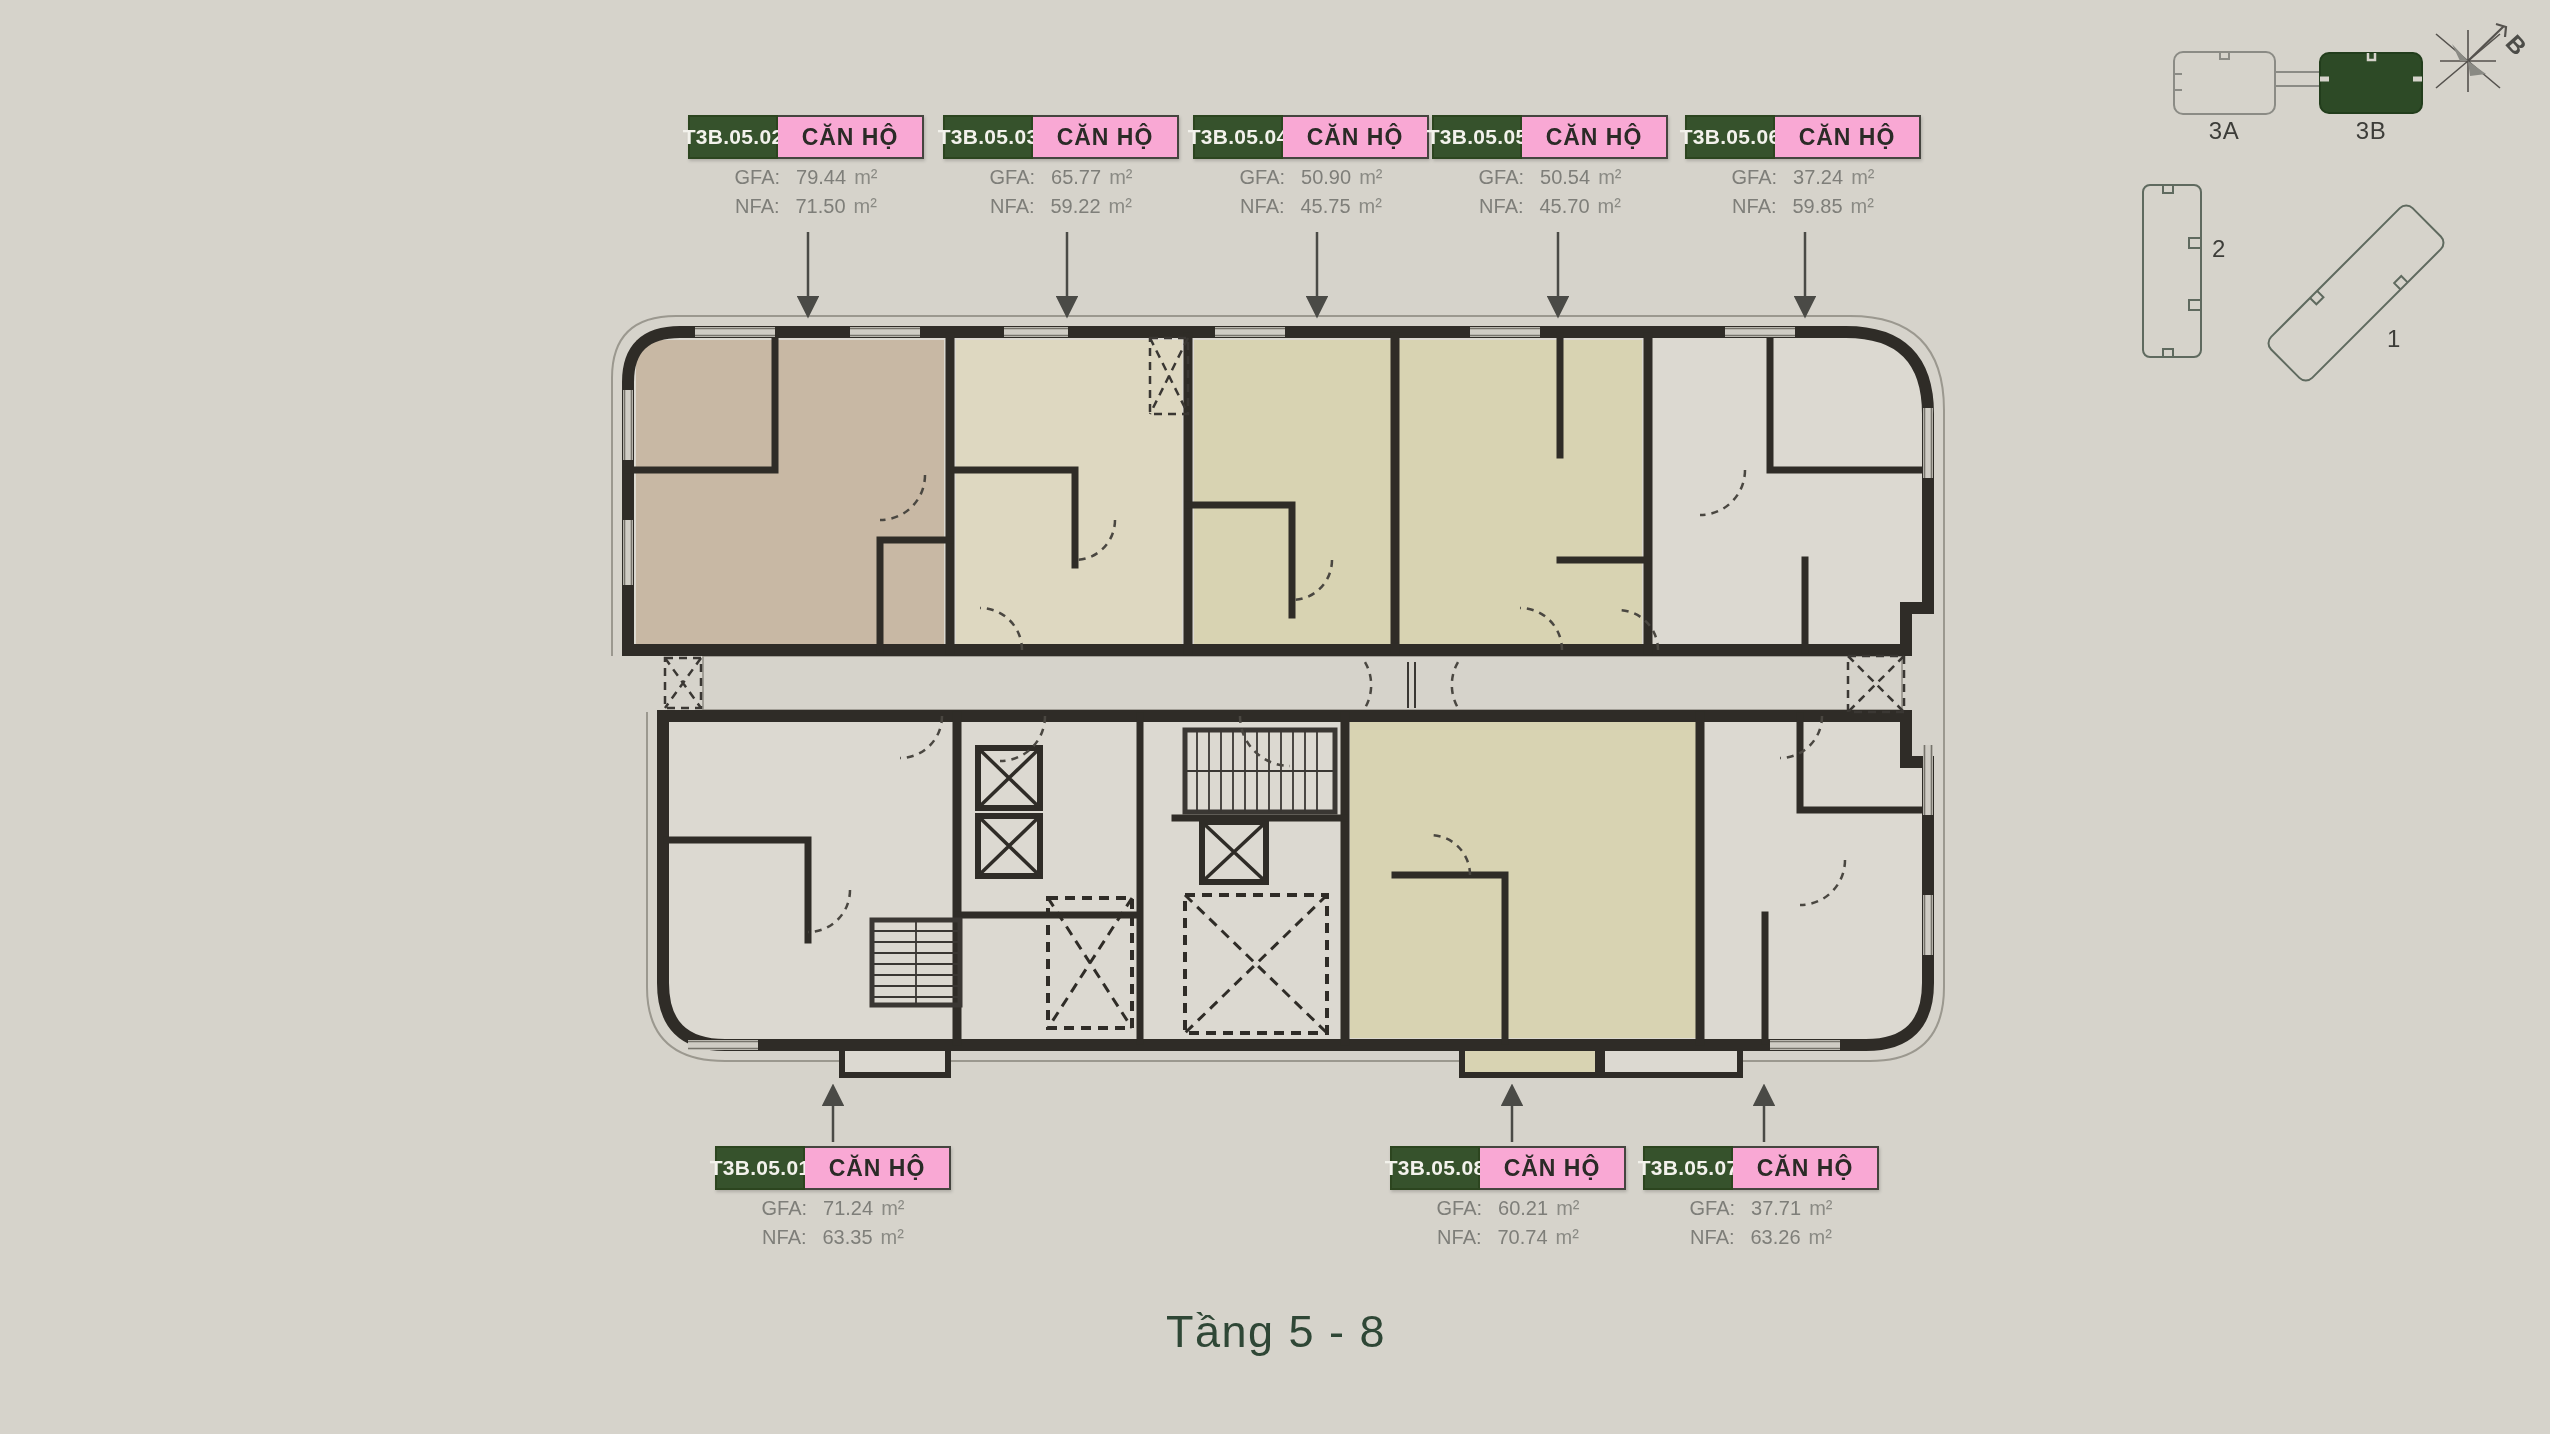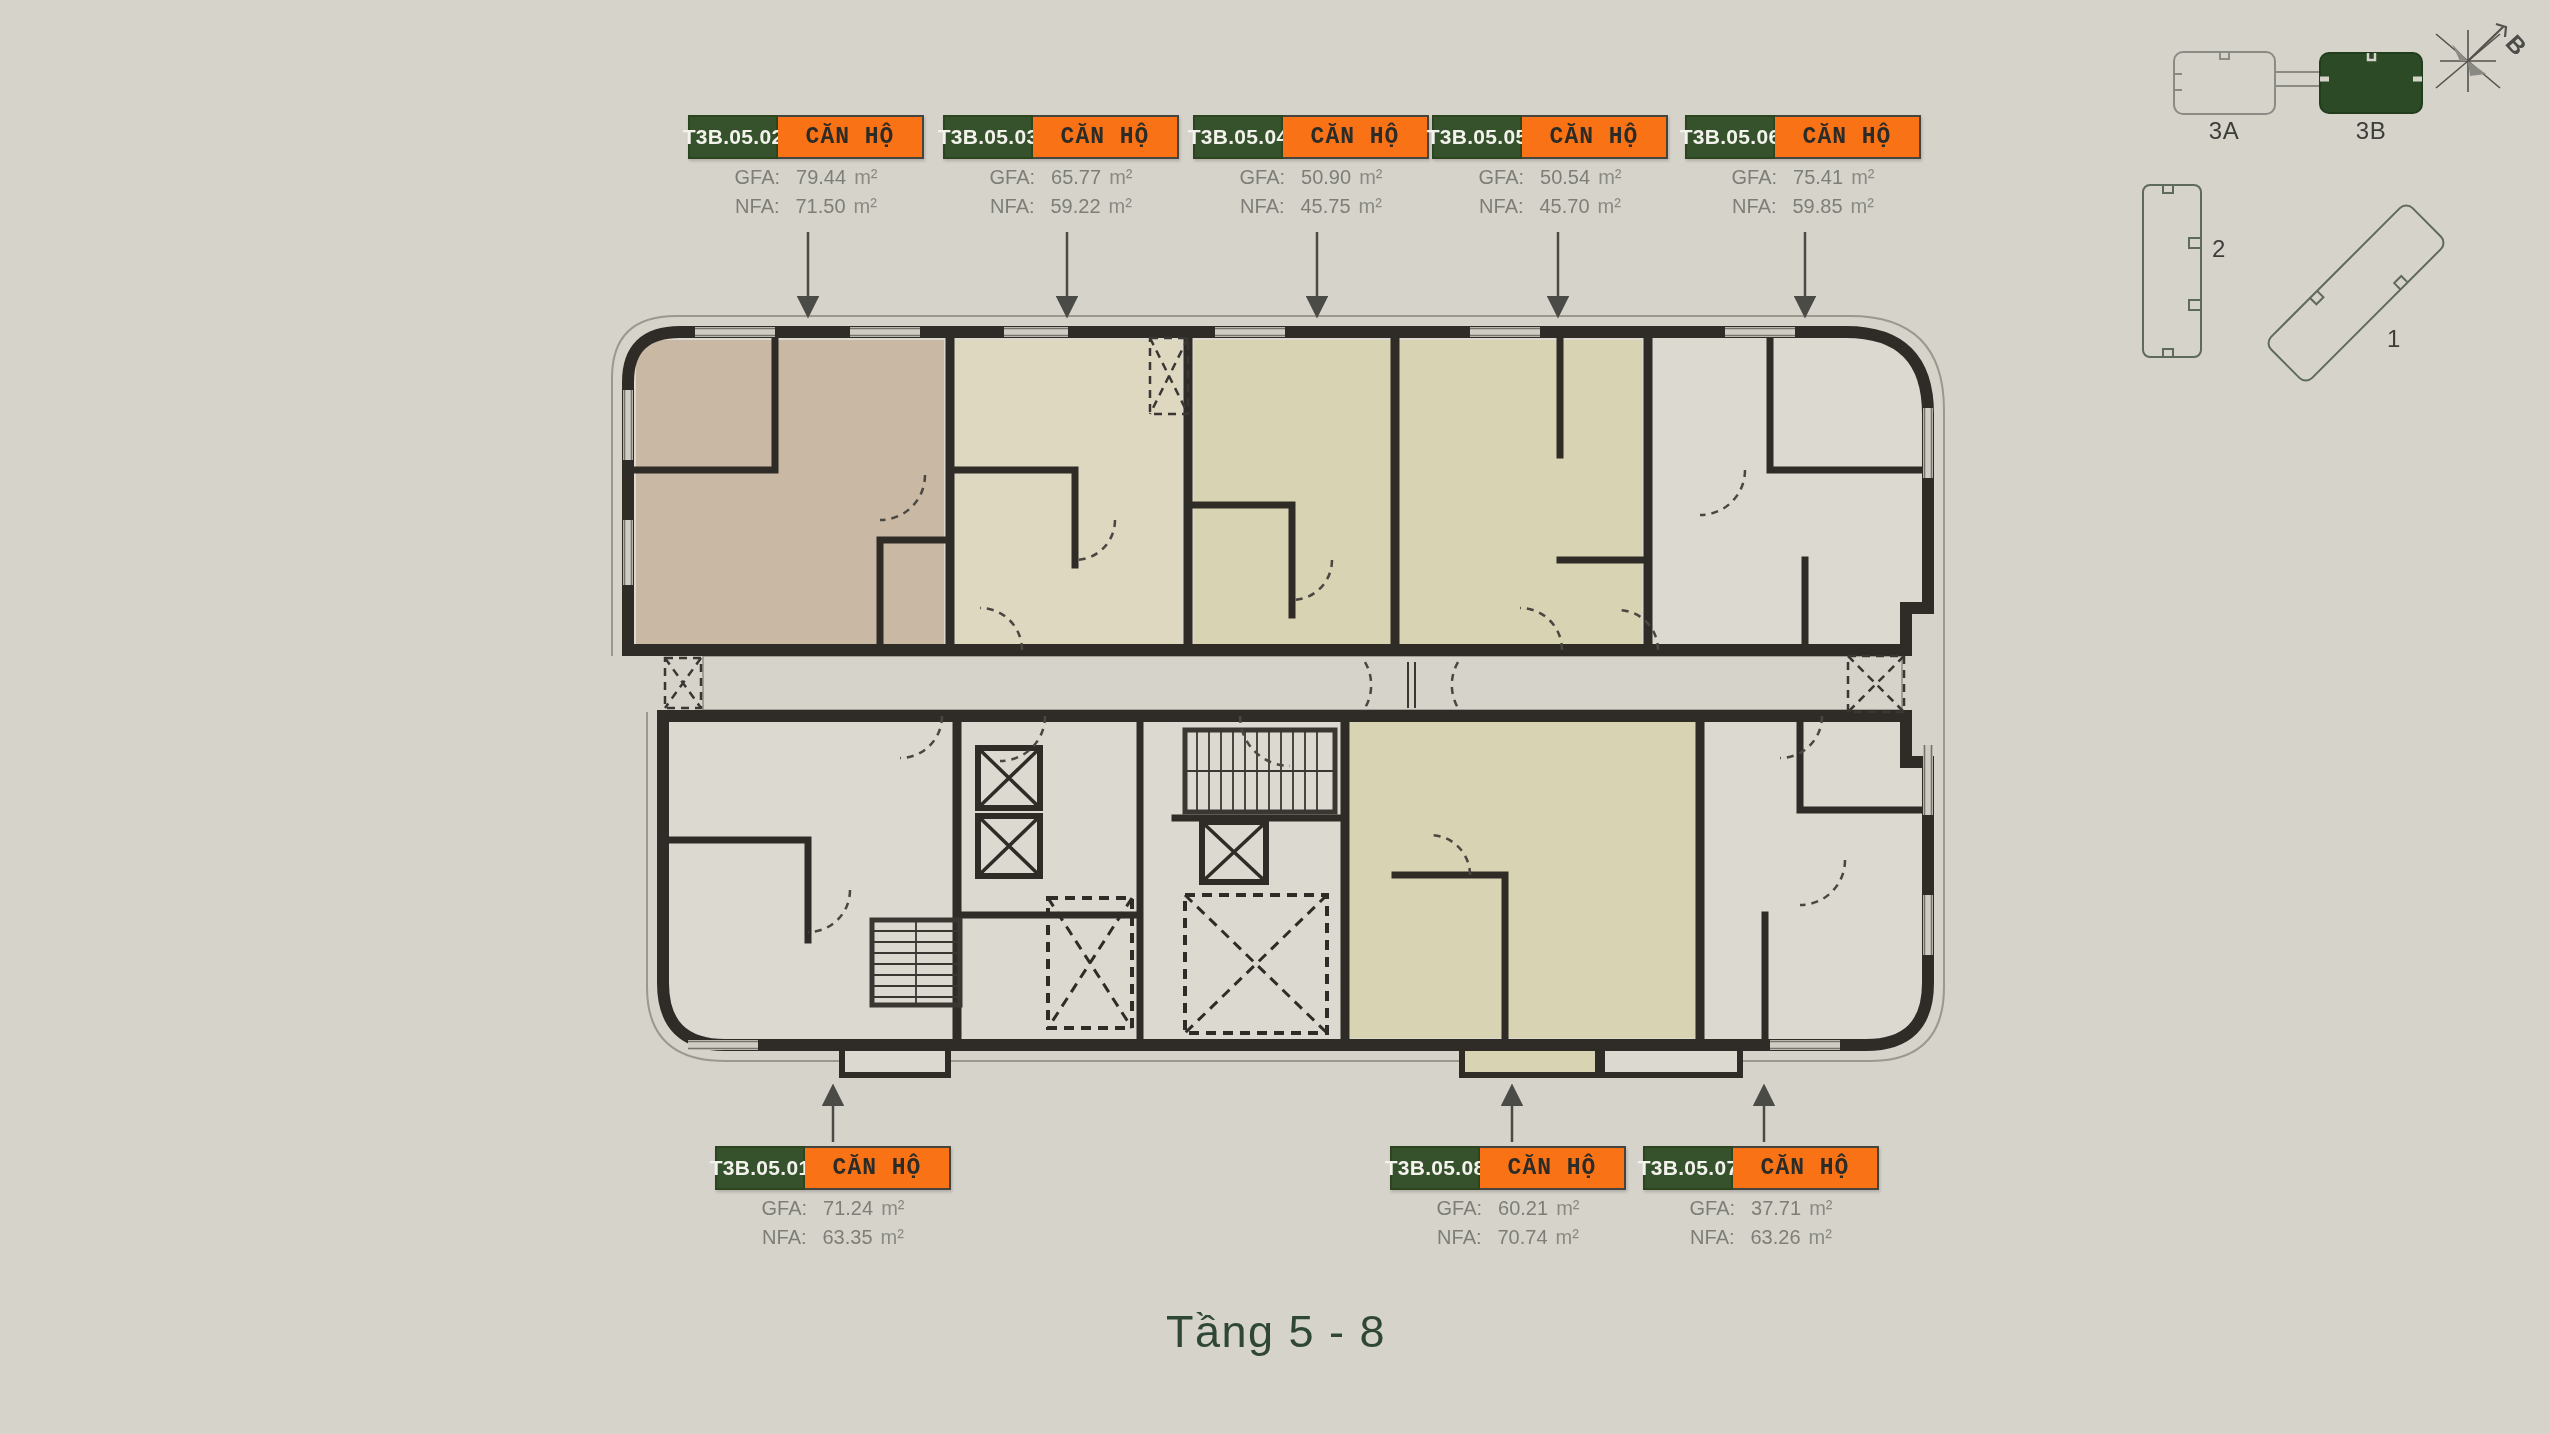--- a/index.html
+++ b/index.html
@@ -10,23 +10,23 @@
   .plan-svg{position:absolute;left:0;top:0;}
   
   .unit-label{position:absolute;width:236px;}
   .unit-label .boxes{display:flex;height:44px;box-shadow:1px 2px 3px rgba(0,0,0,.18);}
   .unit-label .id-box{
     width:90px;background:#36522c;color:#f3f2ec;font-size:21px;font-weight:bold;
     display:flex;align-items:center;justify-content:center;letter-spacing:.3px;
     border:2px solid #2c451f;box-sizing:border-box;
   }
   .unit-label .type-box{
-    flex:1;background:#f97316;border:2px solid #45453f;border-left:none;box-sizing:border-box;
+    flex:1;background:#f9a8d4;border:2px solid #45453f;border-left:none;box-sizing:border-box;
     display:flex;align-items:center;justify-content:center;
-    font-family:Liberation Mono, monospace;font-weight:bold;font-size:23px;color:#2b2b27;
+    font-family:Liberation Sans, sans-serif;font-weight:bold;font-size:23px;color:#2b2b27;
     letter-spacing:1px;
   }
   .unit-label .area-row{
     display:flex;justify-content:center;gap:8px;margin-top:7px;
     font-size:20px;color:#7e7e79;line-height:22px;
   }
   .unit-label .area-row .val{min-width:58px;text-align:right;}
   .unit-label .area-row .unit{color:#8a8a84;}
   .page-title{
     position:absolute;transform:translateX(-50%);
@@ -275,21 +275,21 @@
     </div>
   </div>
 
   <div class="unit-label" style="left:1685px;top:115px;">
     <div class="boxes">
       <div class="id-box">T3B.05.06</div>
       <div class="type-box">CĂN HỘ</div>
     </div>
     <div class="area-row">
       <span>GFA:</span>
-        <span class="val">75.41</span>
+        <span class="val">37.24</span>
         <span class="unit">m²</span>
     </div>
     <div class="area-row">
       <span>NFA:</span>
         <span class="val">59.85</span>
         <span class="unit">m²</span>
     </div>
   </div>
 
   <div class="unit-label" style="left:715px;top:1146px;">

